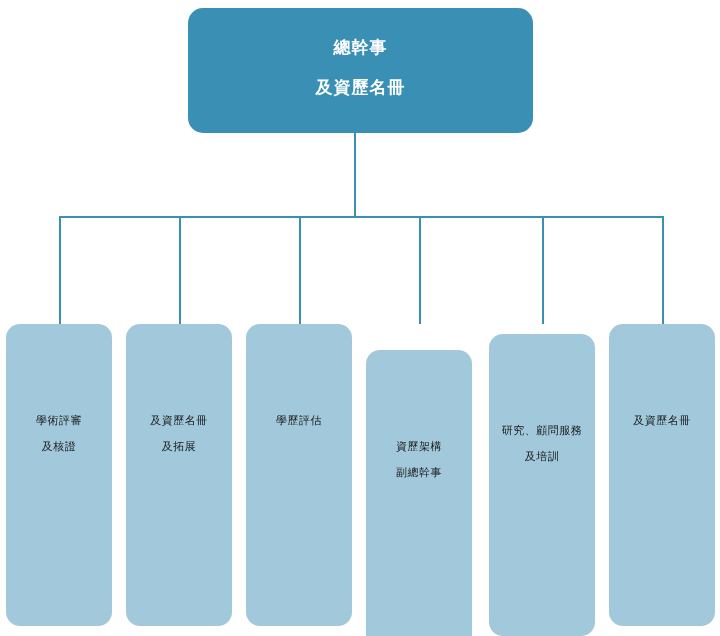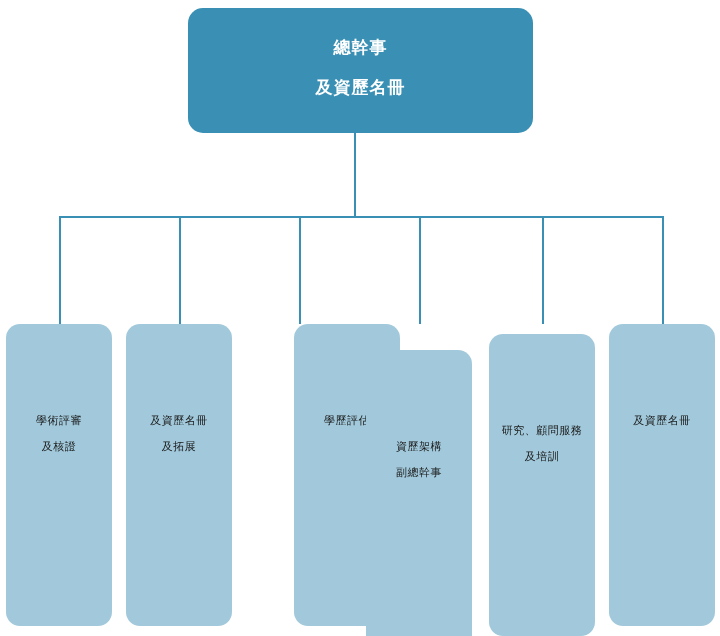--- a/index.html
+++ b/index.html
@@ -115,21 +115,21 @@
   <div class="leaf-node" style="left:6px;">
     <span class="leaf-line">學術評審</span>
     <span class="leaf-line">及核證</span>
   </div>
 
   <div class="leaf-node" style="left:126px;">
     <span class="leaf-line">及資歷名冊</span>
     <span class="leaf-line">及拓展</span>
   </div>
 
-  <div class="leaf-node" style="left:246px;margin-left:48px;">
+  <div class="leaf-node" style="left:246px;">
     <span class="leaf-line">學歷評估</span>
 
   </div>
 
   <div class="leaf-node" style="left:366px;margin-top:26px;">
     <span class="leaf-line">資歷架構</span>
     <span class="leaf-line">副總幹事</span>
   </div>
 
   <div class="leaf-node" style="left:489px;margin-top:10px;">

